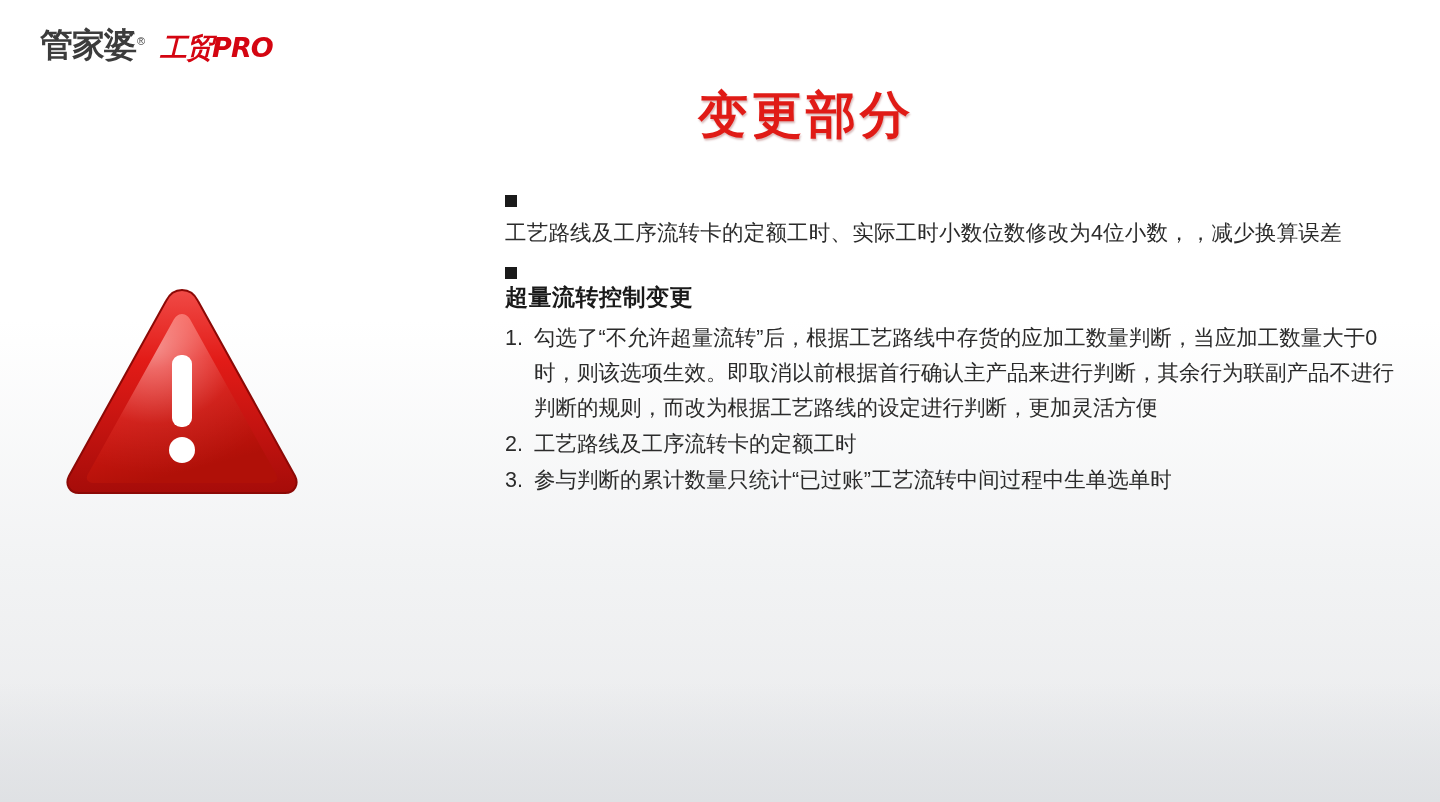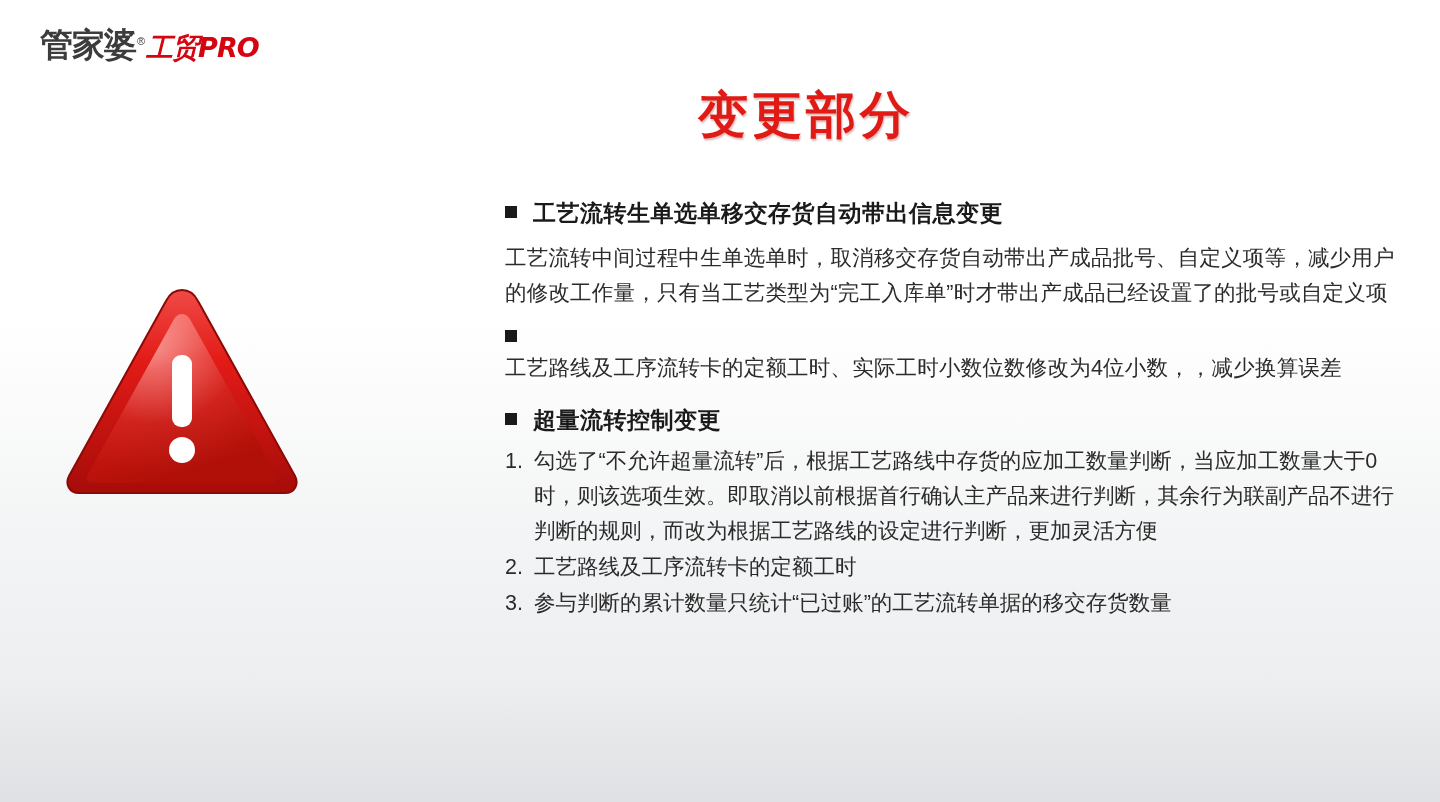--- a/index.html
+++ b/index.html
@@ -66,21 +66,21 @@
     line-height: 1;
   }
   .logo-en {
     font-family: "DejaVu Sans", "Liberation Sans", sans-serif;
     font-size: 27px;
     font-weight: bold;
     font-style: italic;
     color: #d40511;
     letter-spacing: -1px;
     line-height: 1;
-    margin-left: 1px;
+    margin-left: 15px;
     text-align: center;
   }
 
   
   .slide-title {
     position: absolute;
     left: 0;
     top: 82px;
     width: 1440px;
     text-align: center;
@@ -155,21 +155,21 @@
     padding-left: 29px;
     margin-bottom: 1px;
   }
   ol.numbered > li .num {
     position: absolute;
     left: 0;
     top: 0;
     font-size: 21.5px;
   }
   .sec2 .sec-head { margin-bottom: 6px; }
-  .sec3 .sec-head { margin-bottom: 8px; }
+  .sec3 .sec-head { margin-bottom: 8px; flex-direction: column; }
 </style>
 </head>
 <body>
 
 <div class="slide">
   <div class="header-band"></div>
 
   <div class="logo">
     <span class="logo-cn">管家婆</span>
     <span class="logo-reg">®</span>
@@ -202,27 +202,20 @@
       <path d="M120 10 C128 10 133 15 136 21 L233 196 C237 204 233 213 223 213 L17 213 C7 213 3 204 7 196 L104 21 C107 15 112 10 120 10 Z" fill="url(#triGrad)" stroke="#8c0906" stroke-width="2"></path>
       <path d="M120 34 C124 34 127 37 129 41 L214 194 C217 199 214 203 208 203 L32 203 C26 203 23 199 26 194 L111 41 C113 37 116 34 120 34 Z" fill="url(#innerGrad)"></path>
       <path d="M120 34 C124 34 127 37 129 41 L214 194 C217 199 214 203 208 203 L32 203 C26 203 23 199 26 194 L111 41 C113 37 116 34 120 34 Z" fill="url(#gloss)"></path>
       <rect x="110" y="75" width="20" height="72" rx="9" fill="#ffffff"></rect>
       <circle cx="120" cy="170" r="13" fill="#ffffff"></circle>
     </svg>
   </div>
 
   <div class="content">
 
-    <div class="section sec1">
-      <div class="sec-head">
-        <span class="bullet-sq"></span>
-        <span>工艺流转生单选单移交存货自动带出信息变更</span>
-      </div>
-      <p class="para">工艺流转中间过程中生单选单时，取消移交存货自动带出产成品批号、自定义项等，减少用户的修改工作量，只有当工艺类型为“完工入库单”时才带出产成品已经设置了的批号或自定义项</p>
-    </div>
 
     <div class="section sec2">
       <div class="sec-head">
         <span class="bullet-sq"></span>
       </div>
       <p class="para tight">工艺路线及工序流转卡的定额工时、实际工时小数位数修改为4位小数，，减少换算误差</p>
     </div>
 
     <div class="section sec3">
       <div class="sec-head">
@@ -233,19 +226,19 @@
         <li>
           <span class="num">1.</span>
           <span>勾选了“不允许超量流转”后，根据工艺路线中存货的应加工数量判断，当应加工数量大于0时，则该选项生效。即取消以前根据首行确认主产品来进行判断，其余行为联副产品不进行判断的规则，而改为根据工艺路线的设定进行判断，更加灵活方便</span>
         </li>
         <li>
           <span class="num">2.</span>
           <span>工艺路线及工序流转卡的定额工时</span>
         </li>
         <li>
           <span class="num">3.</span>
-          <span>参与判断的累计数量只统计“已过账”的工艺流转单据的移交存货数量</span>
+          <span>参与判断的累计数量只统计“已过账”工艺流转中间过程中生单选单时</span>
         </li>
       </ol>
     </div>
 
   </div>
 </div>
 
 </body></html>

